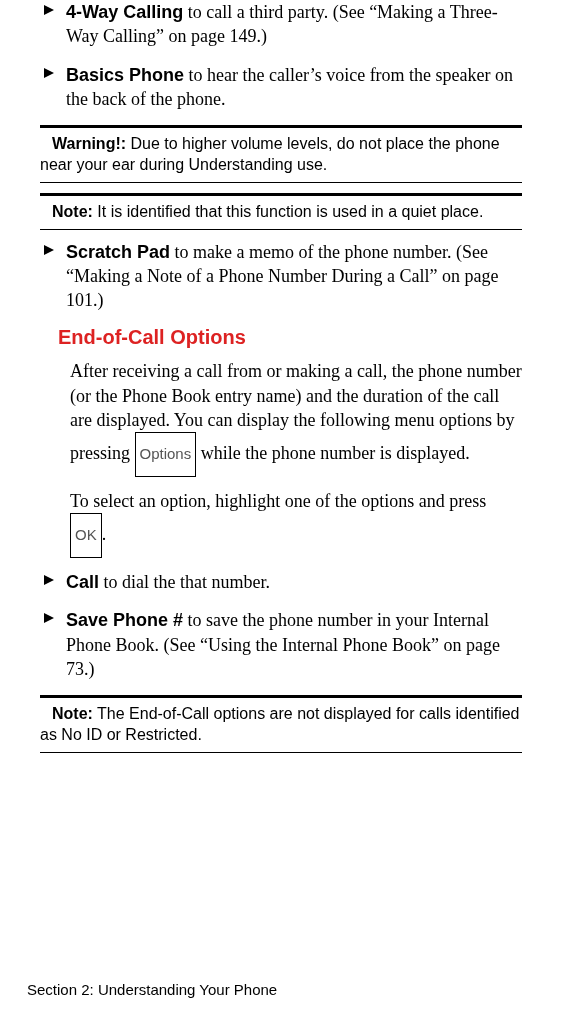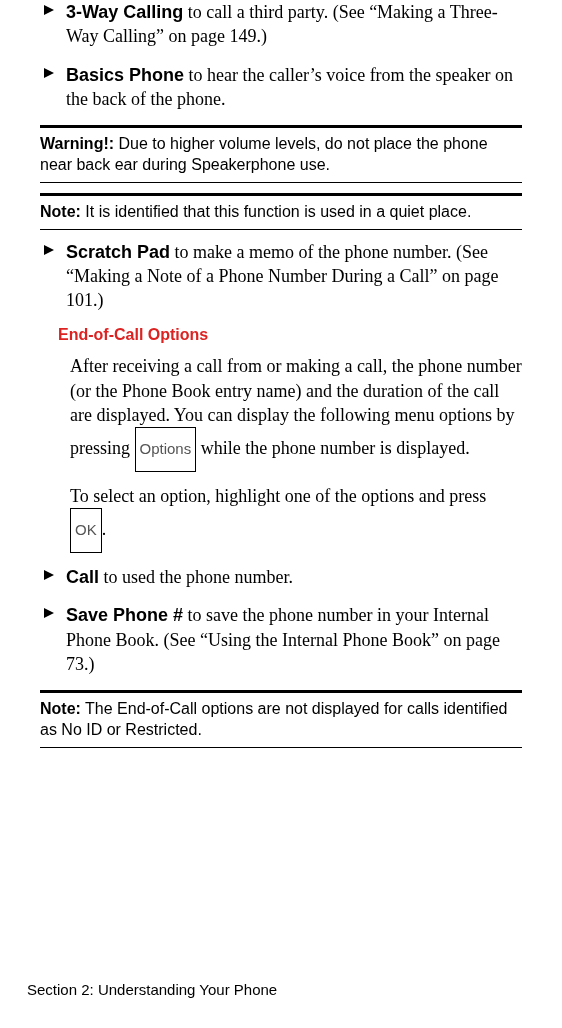--- a/index.html
+++ b/index.html
@@ -55,26 +55,27 @@
     margin: 6px 0 10px 0;
   }
   .notice {
     font-family: Arial, Helvetica, sans-serif;
     font-size: 16px;
     line-height: 1.3;
     margin: 2px 0;
   }
   .notice .label {
     font-weight: 700;
+    margin-left: 12px;
   }
   h2.section-head {
     font-family: Arial, Helvetica, sans-serif;
     font-weight: 700;
     color: #d22;
-    font-size: 16px;
+    font-size: 20px;
     margin: 14px 0 10px 18px;
   }
   p.body {
     font-size: 18px;
     line-height: 1.35;
     margin: 0 0 12px 30px;
   }
   .keycap {
     font-family: Arial, Helvetica, sans-serif;
     font-size: 15px;
@@ -104,35 +105,35 @@
 
 <div class="page">
 
   <ul class="bullets">
     <li>
       <span class="arrow">
         <svg viewBox="0 0 10 10" width="10" height="10">
             <polygon points="0,0 10,5 0,10" fill="#000"></polygon>
           </svg>
       </span>
-      <span class="bold-term">3-Way Calling</span><span> to call a third party. (See “Making a Three-Way Calling” on page 149.)</span>
+      <span class="bold-term">4-Way Calling</span><span> to call a third party. (See “Making a Three-Way Calling” on page 149.)</span>
     </li>
     <li>
       <span class="arrow">
         <svg viewBox="0 0 10 10" width="10" height="10">
             <polygon points="0,0 10,5 0,10" fill="#000"></polygon>
           </svg>
       </span>
       <span class="bold-term">Basics Phone</span><span> to hear the caller’s voice from the speaker on the back of the phone.</span>
     </li>
   </ul>
 
   <hr class="rule-thick">
   <p class="notice">
-    <span class="label">Warning!:</span><span> Due to higher volume levels, do not place the phone near back ear during Speakerphone use.</span>
+    <span class="label">Warning!:</span><span> Due to higher volume levels, do not place the phone near your ear during Understanding use.</span>
   </p>
   <hr class="rule-thin">
 
   <hr class="rule-thick">
   <p class="notice">
     <span class="label">Note:</span><span> It is identified that this function is used in a quiet place.</span>
   </p>
   <hr class="rule-thin">
 
   <ul class="bullets">
@@ -156,21 +157,21 @@
     <span>To select an option, highlight one of the options and press </span><span class="keycap">OK</span><span>.</span>
   </p>
 
   <ul class="bullets">
     <li>
       <span class="arrow">
         <svg viewBox="0 0 10 10" width="10" height="10">
             <polygon points="0,0 10,5 0,10" fill="#000"></polygon>
           </svg>
       </span>
-      <span class="bold-term">Call</span><span> to used the phone number.</span>
+      <span class="bold-term">Call</span><span> to dial the that number.</span>
     </li>
     <li>
       <span class="arrow">
         <svg viewBox="0 0 10 10" width="10" height="10">
             <polygon points="0,0 10,5 0,10" fill="#000"></polygon>
           </svg>
       </span>
       <span class="bold-term">Save Phone #</span><span> to save the phone number in your Internal Phone Book. (See “Using the Internal Phone Book” on page 73.)</span>
     </li>
   </ul>

